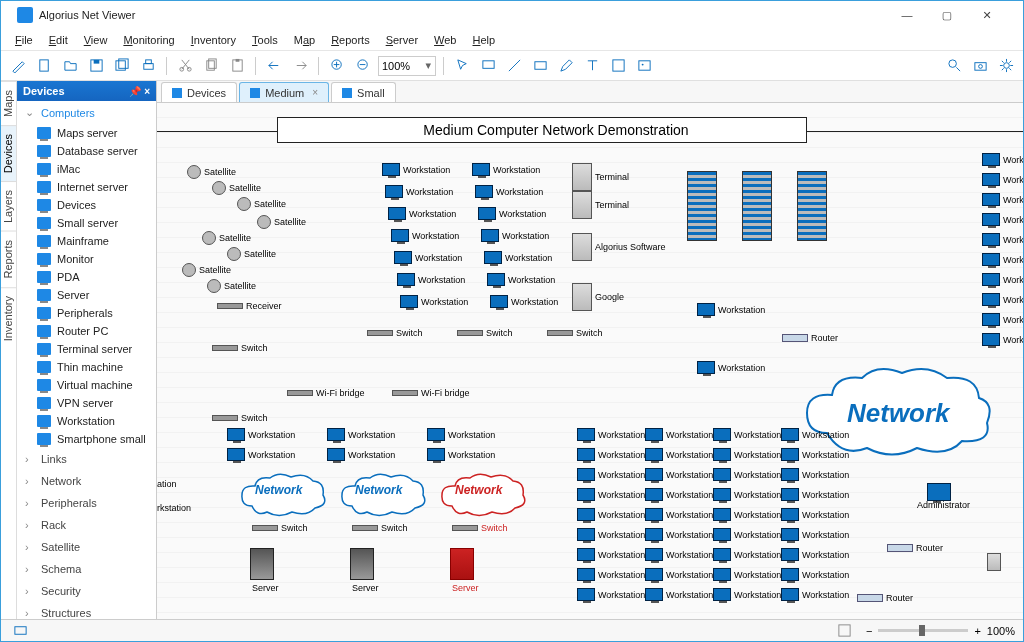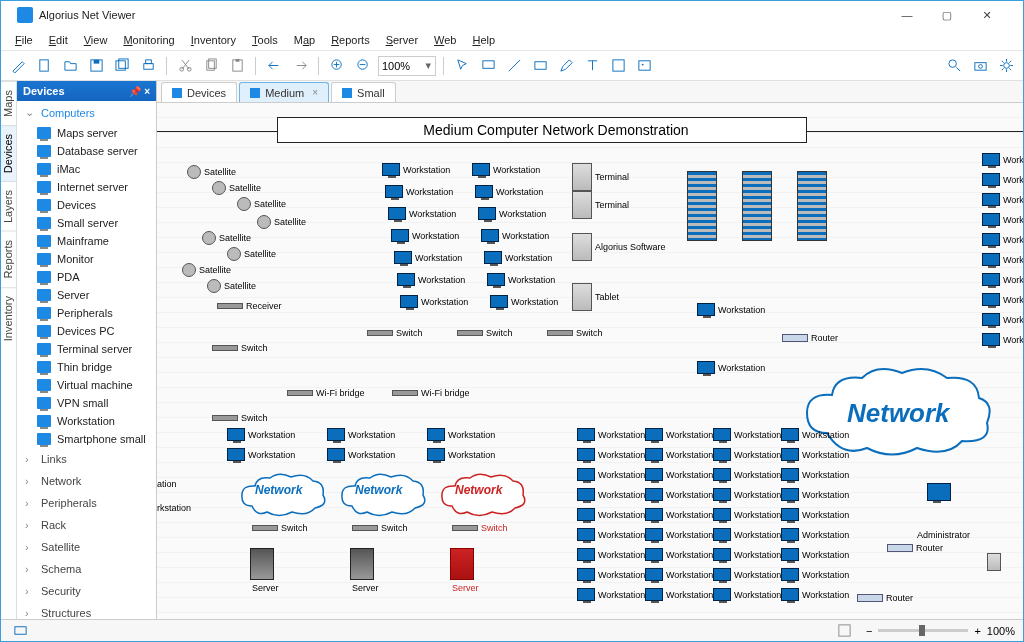--- a/index.html
+++ b/index.html
@@ -294,37 +294,37 @@
         <div class="item">
           <span class="ico"></span>
           <span>Server</span>
         </div>
         <div class="item">
           <span class="ico"></span>
           <span>Peripherals</span>
         </div>
         <div class="item">
           <span class="ico"></span>
-          <span>Devices PC</span>
+          <span>Router PC</span>
         </div>
         <div class="item">
           <span class="ico"></span>
           <span>Terminal server</span>
         </div>
         <div class="item">
           <span class="ico"></span>
-          <span>Thin bridge</span>
+          <span>Thin machine</span>
         </div>
         <div class="item">
           <span class="ico"></span>
           <span>Virtual machine</span>
         </div>
         <div class="item">
           <span class="ico"></span>
-          <span>VPN small</span>
+          <span>VPN server</span>
         </div>
         <div class="item">
           <span class="ico"></span>
           <span>Workstation</span>
         </div>
         <div class="item">
           <span class="ico"></span>
           <span>Smartphone small</span>
         </div>
         <div class="grp sub"><span class="caret">›</span>Links</div>
@@ -469,21 +469,21 @@
           <div class="dev" style="left:415px;top:88px">
             <div class="srv"></div>
             <span class="lbl">Terminal</span>
           </div>
           <div class="dev" style="left:415px;top:130px">
             <div class="srv"></div>
             <span class="lbl">Algorius Software</span>
           </div>
           <div class="dev" style="left:415px;top:180px">
             <div class="srv"></div>
-            <span class="lbl">Tablet</span>
+            <span class="lbl">Google</span>
           </div>
           <div class="dev" style="left:390px;top:225px">
             <div class="switch"></div>
             <span class="lbl">Switch</span>
           </div>
           <div class="dev" style="left:530px;top:68px">
             <div class="rack"></div>
           </div>
           <div class="dev" style="left:585px;top:68px">
             <div class="rack"></div>
@@ -771,21 +771,21 @@
             <div class="mon"></div>
             <span class="lbl">Workstation</span>
           </div>
           <div class="dev" style="left:624px;top:485px">
             <div class="mon"></div>
             <span class="lbl">Workstation</span>
           </div>
           <div class="dev" style="left:770px;top:380px">
             <div class="moni" style="width:24px;height:18px"></div>
           </div>
-          <div class="dev" style="left:760px;top:427px">
+          <div class="dev" style="left:760px;top:397px">
             <span class="lbl">Administrator</span>
           </div>
           <div class="dev" style="left:730px;top:440px">
             <div class="router"></div>
             <span class="lbl">Router</span>
           </div>
           <div class="dev" style="left:700px;top:490px">
             <div class="router"></div>
             <span class="lbl">Router</span>
           </div>

